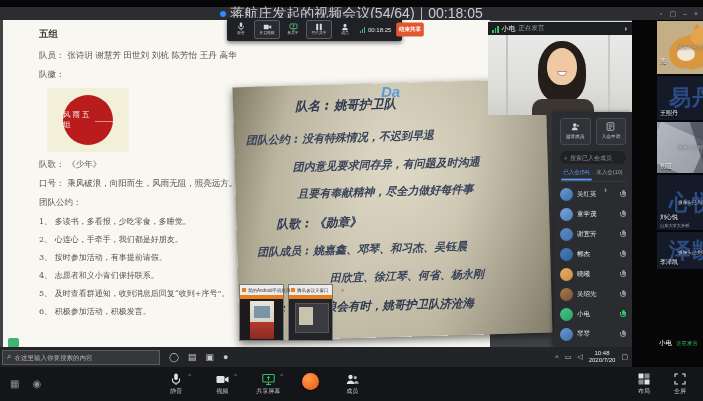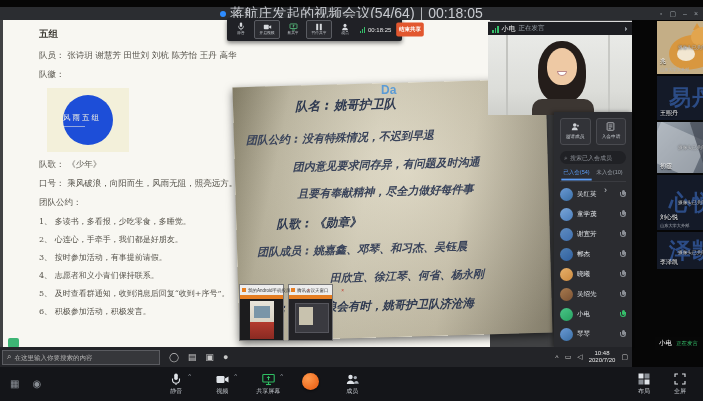--- a/index.html
+++ b/index.html
@@ -18,25 +18,25 @@
   
   .shared{position:absolute;left:0;top:20px;width:632px;height:327px;background:#414244;}
   .doc{position:absolute;left:3px;top:0;width:487px;height:327px;background:#f8f7f2;
        color:#55524a;font-family:"DejaVu Serif","Liberation Serif",serif;
        font-size:8.5px;padding:8px 0 0 36px;box-sizing:border-box;overflow:hidden;}
   .doc .t{font-weight:bold;color:#3d3b34;font-size:9.5px;margin-bottom:9px;}
   .dl{margin-bottom:7px;white-space:nowrap;}
   .rule{font-size:8px;}
   .logo-wrap{width:82px;height:64px;background:#f3f0da;display:flex;align-items:center;justify-content:center;
              margin:2px 0 7px 8px;}
-  .logo{width:50px;height:50px;border-radius:50%;background:#1d4ed8;color:#f6f3e2;
-        display:flex;flex-direction:column;align-items:flex-start;justify-content:center;}
+  .logo{width:50px;height:50px;border-radius:50%;background:#b91c1c;color:#f6f3e2;
+        display:flex;flex-direction:row;align-items:center;justify-content:center;}
   .logo .lt{font-size:7.5px;letter-spacing:2px;font-family:"DejaVu Serif",serif;}
   .logo .ls{width:22px;height:1px;background:rgba(246,243,226,.55);margin-top:3px;}
-  .da-mark{position:absolute;left:381px;top:83px;font-size:12px;font-weight:bold;
+  .da-mark{position:absolute;left:381px;top:83px;font-size:15px;font-weight:bold;font-style:italic;
            color:#5b9bd5;z-index:4;}
   .green-chip{position:absolute;left:8px;top:338px;width:11px;height:10px;border-radius:2px;background:#3eb575;z-index:2;}
 
   
   .note{position:absolute;left:236px;top:83px;width:313px;height:254px;z-index:3;
         background:linear-gradient(103deg,#8f English886f 0%,#c6bfa6 16%,#d7d0b8 42%,#cfc7ae 68%,#968f7a 100%);
         background:linear-gradient(103deg,#8f886f 0%,#c6bfa6 16%,#d7d0b8 42%,#cfc7ae 68%,#968f7a 100%);
         transform:rotate(-1.6deg);box-shadow:0 3px 9px rgba(0,0,0,.55);}
   .note:after{content:"";position:absolute;inset:0;background:radial-gradient(ellipse at 55% 35%,rgba(255,255,255,.22),rgba(0,0,0,.12) 85%);}
   .nl{position:absolute;white-space:nowrap;color:#39435a;font-weight:bold;font-style:italic;

